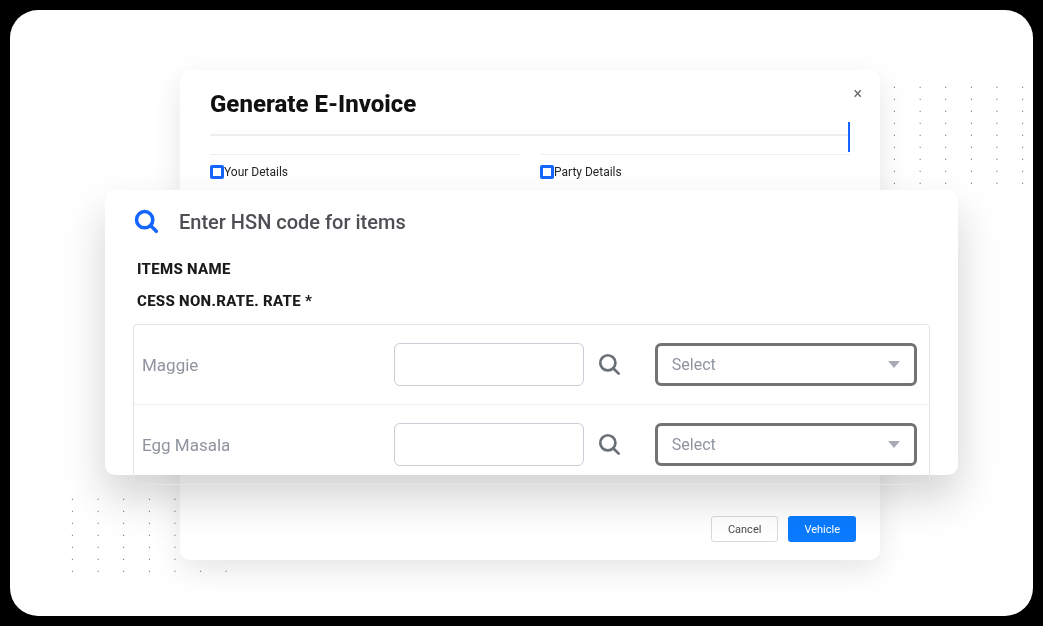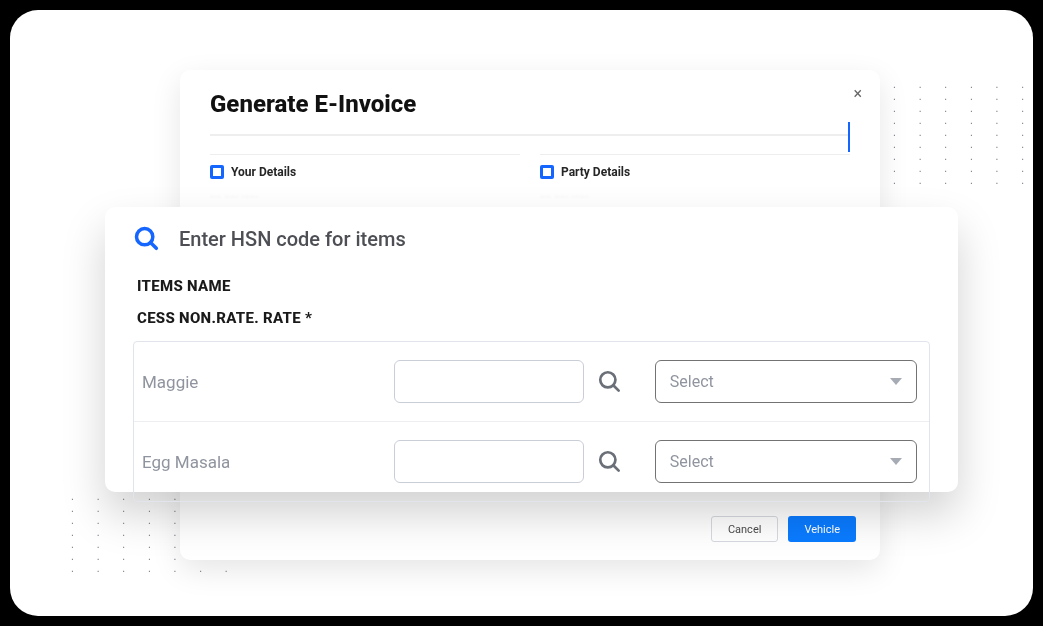--- a/index.html
+++ b/index.html
@@ -14,55 +14,55 @@
 
   
   .back-card { position: absolute; top: 60px; left: 170px; width: 700px; height: 490px; background: #fff; border-radius: 10px; box-shadow: 0 10px 30px rgba(0,0,0,.10); padding: 20px 30px; }
   .back-card .close { position: absolute; top: 14px; right: 18px; color: #666; cursor: pointer; font-size: 16px; }
   .back-card h1 { font-size: 24px; font-weight: 800; color: #111; }
   .back-card .tab-line { border-bottom: 2px solid #eee; margin-top: 16px; position: relative; }
   .back-card .tab-line .ind { position: absolute; right: 0; top: -12px; width: 2px; height: 30px; background: #1565ff; }
   .section-row { display: flex; margin-top: 18px; }
   .section { flex: 1; border-top: 1px solid #eee; padding-top: 10px; }
   .section + .section { margin-left: 20px; }
-  .sec-head { display: flex; align-items: center; gap: 7px; color: #262626; font-weight: 700; font-size: 12px; }
+  .sec-head { display: flex; align-items: center; gap: 0; color: #262626; font-weight: 400; font-size: 12px; }
   .sec-icon { width: 14px; height: 14px; background: #1565ff; border-radius: 2px; position: relative; }
   .sec-icon::after { content: ""; position: absolute; inset: 3px; background: #fff; }
   .faded { filter: blur(1px); opacity: .25; color: #98a0ae; font-size: 11px; line-height: 17px; margin: 10px 0 6px; }
   .faded-block { height: 55px; }
 
   .transport-row { display: flex; gap: 8px; margin-top: 10px; }
   .chip { border: 1px solid #d6d9df; border-radius: 3px; height: 22px; font-size: 9px; color: #9ba0aa; display: flex; align-items: center; padding: 0 6px; min-width: 68px; }
   .chevd { margin-left: auto; font-size: 7px; color: #9ba0aa; }
 
   .footer-row { position: absolute; bottom: 18px; right: 24px; display: flex; gap: 10px; align-items: flex-end; }
   .btn { height: 26px; padding: 0 16px; border-radius: 3px; font-size: 11px; display: flex; align-items: center; cursor: pointer; }
   .btn.cancel { border: 1px solid #d6d9df; background: #fff; color: #4b4b4b; }
   .btn.gen { background: #0a7bff; color: #fff; }
 
   
-  .modal { position: absolute; top: 197px; left: 95px; width: 853px; height: 285px; background: #fff; border-radius: 10px; box-shadow: 0 22px 44px rgba(0,0,0,.18); padding: 18px 28px 14px; }
+  .modal { position: absolute; top: 180px; left: 95px; width: 853px; height: 285px; background: #fff; border-radius: 10px; box-shadow: 0 22px 44px rgba(0,0,0,.18); padding: 18px 28px 14px; }
   .modal-header { display: flex; align-items: center; gap: 18px; }
   .big-search-icon { width: 28px; height: 28px; display: flex; align-items: center; justify-content: center; }
   .modal-title { font-size: 20px; color: #4d4f54; font-weight: 500; }
 
   .hsn-table { margin-top: 24px; }
   .hsn-head { display: flex; gap: 14px; padding: 0 4px; flex-direction: column; }
   .hsn-head > div { font-size: 15px; font-weight: 800; color: #1a1a1a; letter-spacing: .3px; }
   .c1 { width: 250px; }
   .c2 { width: 260px; }
   .c3 { width: 280px; }
   .hsn-body { border: 1px solid #e1e4ea; border-top: 1px solid #e1e4ea; border-radius: 4px; margin-top: 14px; }
   .hsn-row { display: flex; gap: 14px; align-items: center; padding: 18px 8px; }
   .hsn-row + .hsn-row { border-top: 1px solid #eceef2; }
   .item-name { font-size: 17px; color: #8f949e; }
   .hsn-input-wrap { display: flex; gap: 10px; align-items: center; }
   .hsn-input { width: 190px; height: 43px; border: 1px solid #c9ced7; border-radius: 6px; }
   .lookup-btn { width: 32px; height: 32px; display: flex; align-items: center; justify-content: center; cursor: pointer; }
-  .cess-select { width: 262px; height: 43px; border: 1px solid #737373; border-radius: 6px; display: flex; align-items: center; padding: 0 14px; color: #8f949e; font-size: 16px; cursor: pointer; }
+  .cess-select { width: 262px; height: 43px; border: 3px solid #737373; border-radius: 6px; display: flex; align-items: center; padding: 0 14px; color: #8f949e; font-size: 16px; cursor: pointer; }
   .caret-down { margin-left: auto; width: 0; height: 0; border-left: 6px solid transparent; border-right: 6px solid transparent; border-top: 7px solid #a6abb4; }
 
   svg.mag { stroke: #6b6f77; }
   svg.mag-blue { stroke: #1565ff; }
 
   .trace1 { border: 1px solid #e3e5ea; border-radius: 3px; height: 22px; }
 </style>
 </head>
 <body>
 

